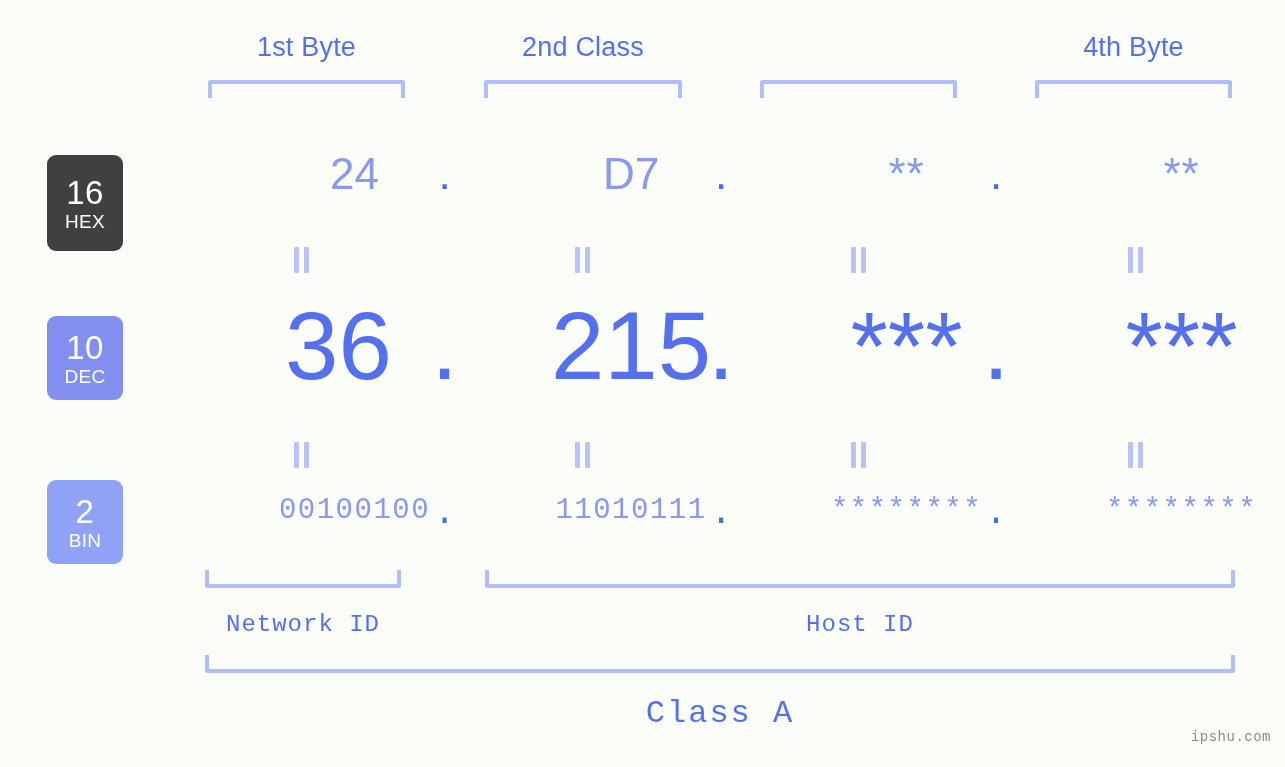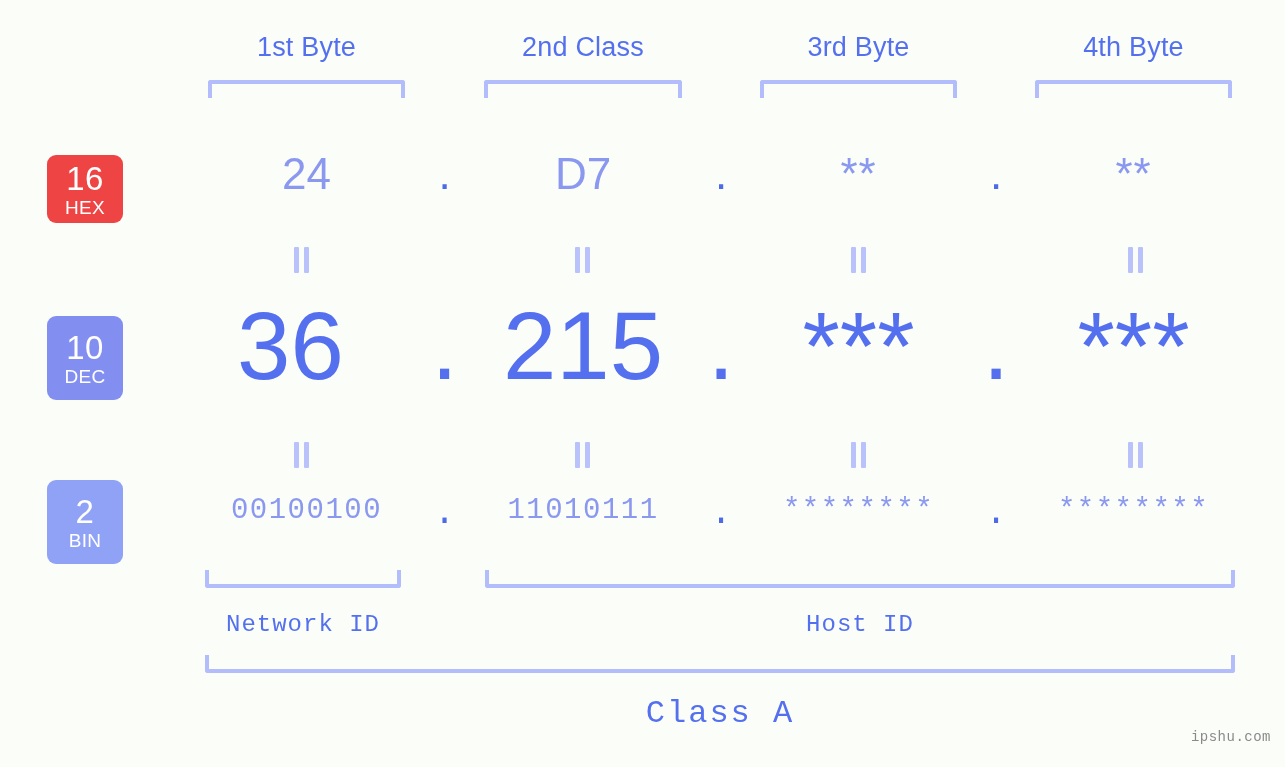--- a/index.html
+++ b/index.html
@@ -66,29 +66,30 @@
     font-size: 33px;
     font-weight: 400;
     letter-spacing: 0.5px;
   }
   .badge .nm {
     font-size: 19px;
     font-weight: 400;
     margin-top: 3px;
     letter-spacing: 0.3px;
   }
-  #badge-hex { top: 155px; height: 68px; background: #ef4444; }
+  #badge-hex { top: 155px; height: 96px; background: #404040; }
   #badge-dec { top: 316px; height: 84px; background: #838ff0; }
   #badge-bin { top: 480px; height: 84px; background: #8fa2f5; }
 
   
   .val {
     position: absolute;
     text-align: center;
     white-space: nowrap;
+    margin-left: 48px;
   }
 
   .row-hex .val {
     font-size: 44px;
     color: #8b98ef;
     font-family: "Liberation Sans", sans-serif;
     top: 152px;
     line-height: 1;
   }
   .row-hex .dot {
@@ -192,21 +193,20 @@
     letter-spacing: 0.5px;
   }
 </style>
 </head>
 <body>
 
 <div id="stage">
 
   <div class="byte-label" style="left:208px; width:197px;">1st Byte</div>
   <div class="byte-label" style="left:484px; width:198px;">2nd Class</div>
-  <div class="byte-label" style="left:760px; width:197px;">3rd Byte</div>
   <div class="byte-label" style="left:1035px; width:197px;">4th Byte</div>
 
   <div class="bracket-top" style="left:208px; top:80px; width:197px;"></div>
   <div class="bracket-top" style="left:484px; top:80px; width:198px;"></div>
   <div class="bracket-top" style="left:760px; top:80px; width:197px;"></div>
   <div class="bracket-top" style="left:1035px; top:80px; width:197px;"></div>
 
   <div class="badge" id="badge-hex">
     <span class="num">16</span>
     <span class="nm">HEX</span>

